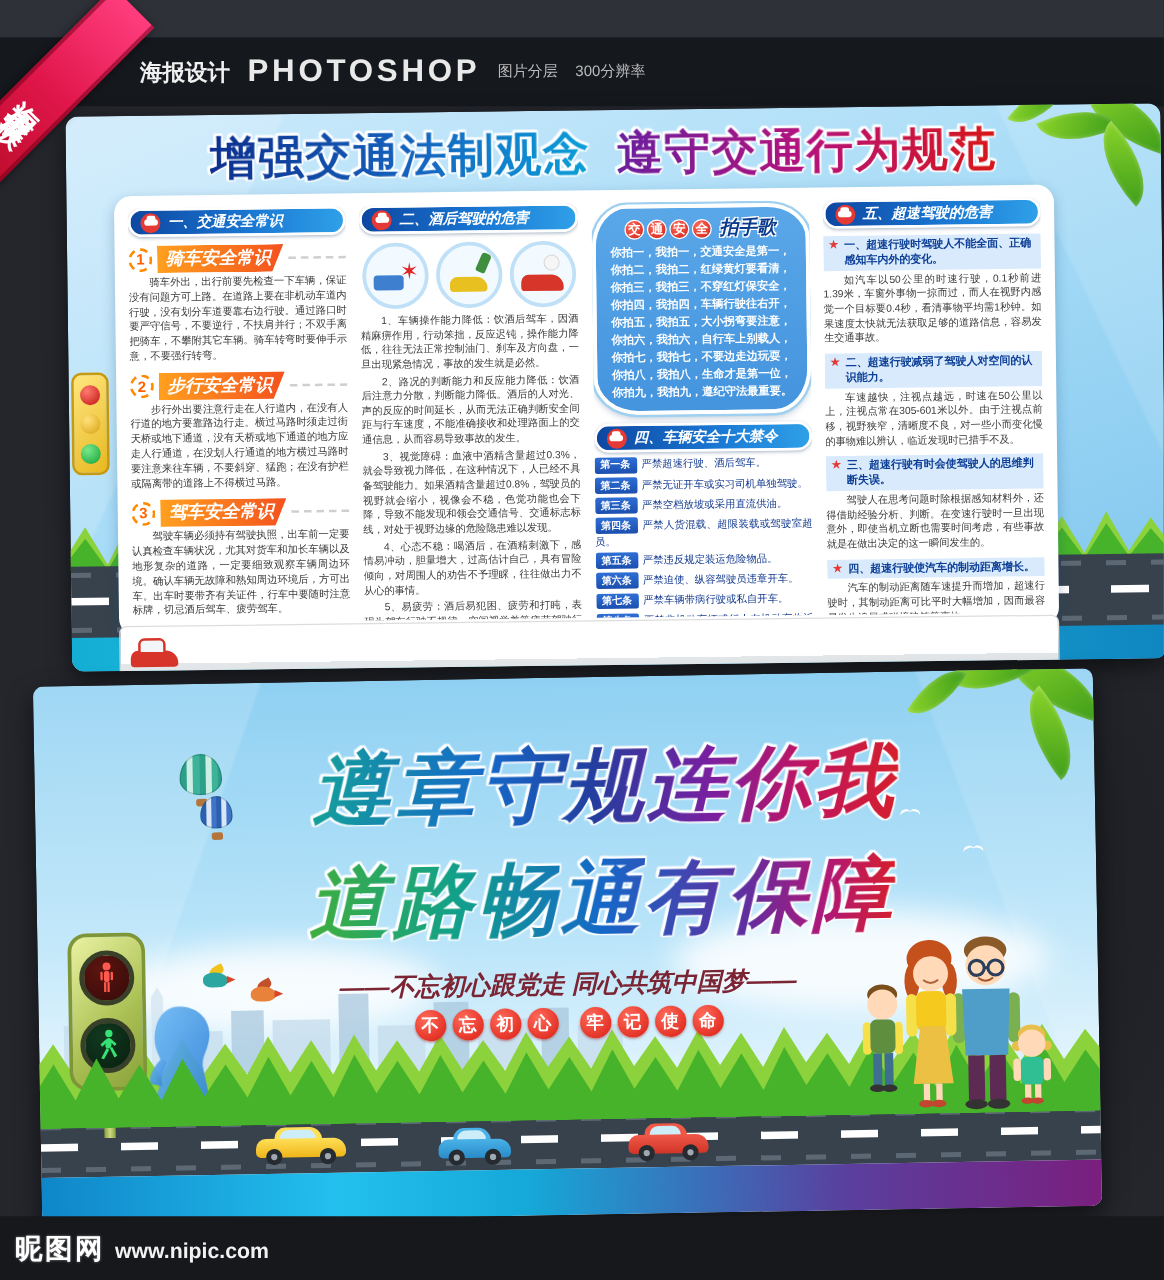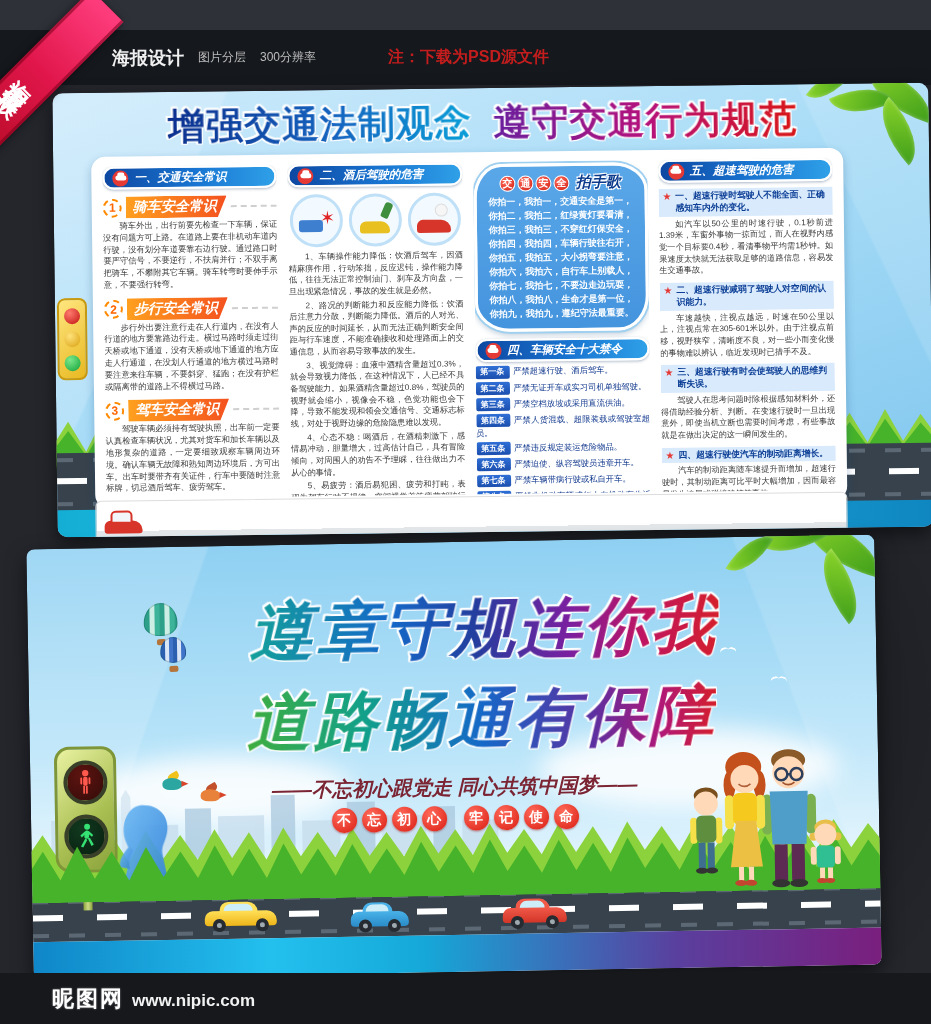--- a/index.html
+++ b/index.html
@@ -194,36 +194,36 @@
   .car-y .bd { background:linear-gradient(#ffdf57,#eeb519); } .car-y .tp { left:15px; width:38px; background:#ffdf57; } .car-y .win { left:19px; width:29px; }
   .car-b { left:318px; top:355px; width:58px; }
   .car-b .bd { background:linear-gradient(#49b1e8,#2a8cc8); } .car-b .tp { left:12px; width:30px; background:#49b1e8; } .car-b .win { left:15px; width:23px; }
   .car-r { left:470px; top:354px; width:64px; }
   .car-r .bd { background:linear-gradient(#f05848,#d23527); } .car-r .tp { left:13px; width:34px; background:#f05848; } .car-r .win { left:17px; width:25px; }
   .family { position:absolute; right:26px; top:200px; width:172px; height:190px; z-index:2; }
   
   .footer { position:absolute; left:0; right:0; top:973px; height:51px; background:#16181c;
     display:flex; align-items:center; justify-content:space-between; padding:0 12px; z-index:6; }
   .f-left { display:flex; align-items:baseline; gap:8px; }
-  .f-site { color:#fff; font-weight:900; font-size:22px; letter-spacing:2px; text-shadow:0 0 2px rgba(255,255,255,.5);margin-left:40px; }
+  .f-site { color:#fff; font-weight:900; font-size:22px; letter-spacing:2px; text-shadow:0 0 2px rgba(255,255,255,.5); }
   .f-url { color:#f2f2f2; font-weight:700; font-size:17px; }
   .f-id { background:#3a3d43; color:#e8e8e8; font-size:12px; padding:4px 9px; border-radius:2px; }
 </style>
 </head>
 <body>
 
 <div class="blob blob1"></div>
 <div class="blob blob2"></div>
 <div class="top-strip"></div>
 
 <div class="topbar">
   <span class="tb-title">海报设计</span>
+  <span class="tb-brand">PHOTOSHOP</span>
   <span class="tb-meta">图片分层</span>
   <span class="tb-meta">300分辨率</span>
-  <span class="tb-note">注：下载为PSD源文件</span>
 </div>
 
 <div class="ribbon">
   <span>海报展板</span>
 </div>
 
 <div class="poster1">
   <div class="p1-title">
     <span class="gtxt g1">增强交通法制观念</span>
     <span class="gtxt g2">遵守交通行为规范</span>

